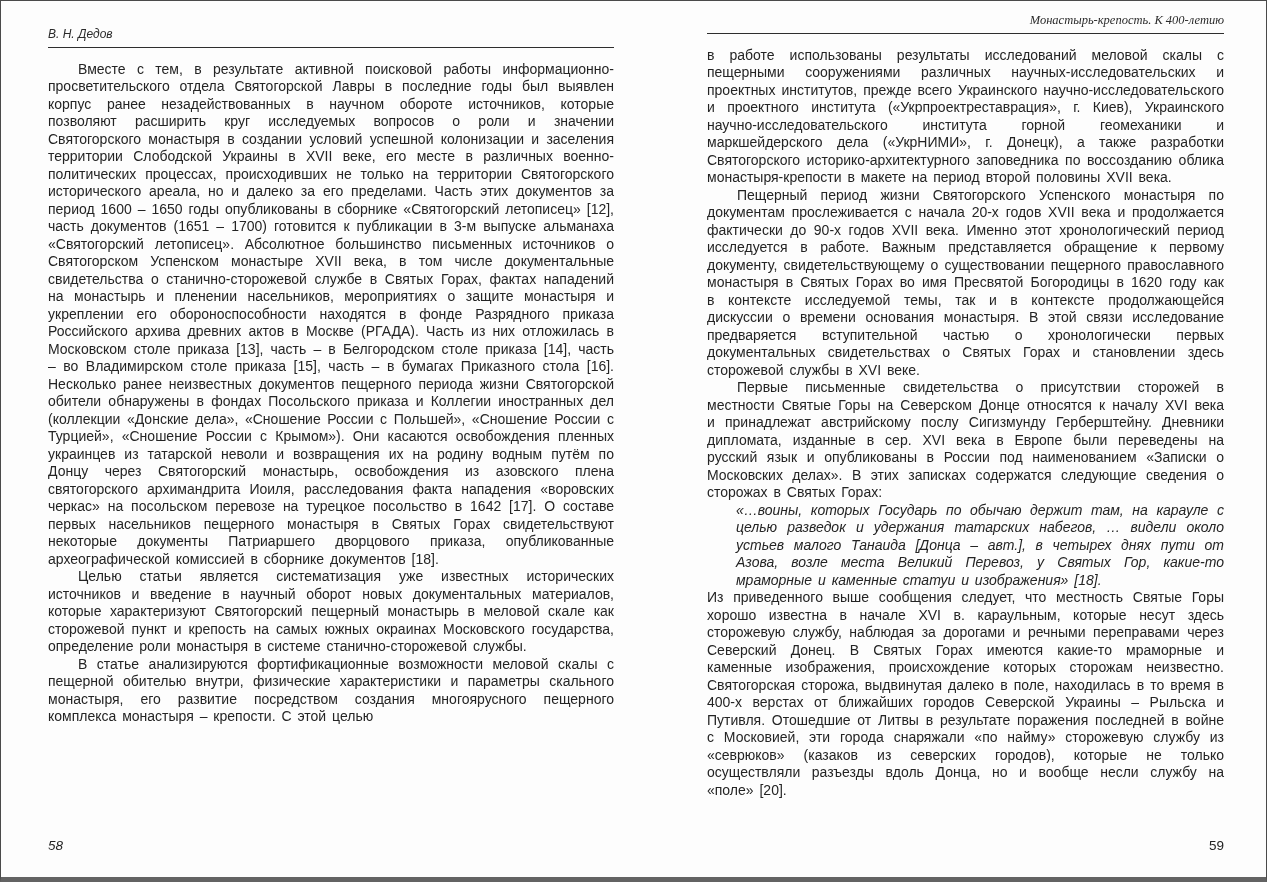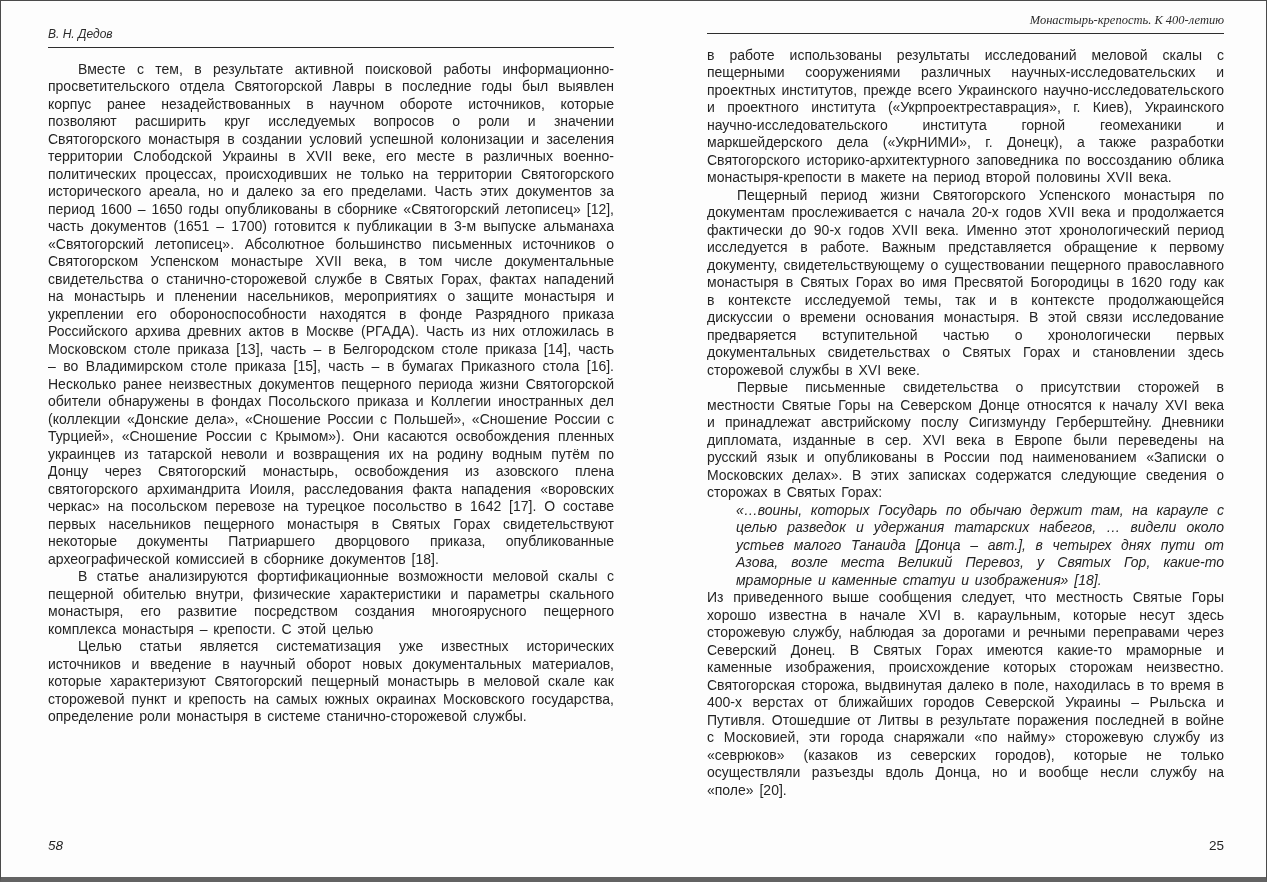--- a/index.html
+++ b/index.html
@@ -65,34 +65,34 @@
 </head>
 <body>
 
 <div class="spread">
 
   <div class="page page-left">
     <div class="running-head">В. Н. Дедов</div>
     <div class="head-rule"></div>
     <div class="body-text">
       <p class="indent">Вместе с тем, в результате активной поисковой работы информационно-просветительского отдела Святогорской Лавры в последние годы был выявлен корпус ранее незадействованных в научном обороте источников, которые позволяют расширить круг исследуемых вопросов о роли и значении Святогорского монастыря в создании условий успешной колонизации и заселения территории Слободской Украины в XVII веке, его месте в различных военно-политических процессах, происходивших не только на территории Святогорского исторического ареала, но и далеко за его пределами. Часть этих документов за период 1600 – 1650 годы опубликованы в сборнике «Святогорский летописец» [12], часть документов (1651 – 1700) готовится к публикации в 3-м выпуске альманаха «Святогорский летописец». Абсолютное большинство письменных источников о Святогорском Успенском монастыре XVII века, в том числе документальные свидетельства о станично-сторожевой службе в Святых Горах, фактах нападений на монастырь и пленении насельников, мероприятиях о защите монастыря и укреплении его обороноспособности находятся в фонде Разрядного приказа Российского архива древних актов в Москве (РГАДА). Часть из них отложилась в Московском столе приказа [13], часть – в Белгородском столе приказа [14], часть – во Владимирском столе приказа [15], часть – в бумагах Приказного стола [16]. Несколько ранее неизвестных документов пещерного периода жизни Святогорской обители обнаружены в фондах Посольского приказа и Коллегии иностранных дел (коллекции «Донские дела», «Сношение России с Польшей», «Сношение России с Турцией», «Сношение России с Крымом»). Они касаются освобождения пленных украинцев из татарской неволи и возвращения их на родину водным путём по Донцу через Святогорский монастырь, освобождения из азовского плена святогорского архимандрита Иоиля, расследования факта нападения «воровских черкас» на посольском перевозе на турецкое посольство в 1642 [17]. О составе первых насельников пещерного монастыря в Святых Горах свидетельствуют некоторые документы Патриаршего дворцового приказа, опубликованные археографической комиссией в сборнике документов [18].</p>
+      <p class="indent">Целью статьи является систематизация уже известных исторических источников и введение в научный оборот новых документальных материалов, которые характеризуют Святогорский пещерный монастырь в меловой скале как сторожевой пункт и крепость на самых южных окраинах Московского государства, определение роли монастыря в системе станично-сторожевой службы.</p>
       <p class="indent">В статье анализируются фортификационные возможности меловой скалы с пещерной обителью внутри, физические характеристики и параметры скального монастыря, его развитие посредством создания многоярусного пещерного комплекса монастыря – крепости. С этой целью</p>
-      <p class="indent">Целью статьи является систематизация уже известных исторических источников и введение в научный оборот новых документальных материалов, которые характеризуют Святогорский пещерный монастырь в меловой скале как сторожевой пункт и крепость на самых южных окраинах Московского государства, определение роли монастыря в системе станично-сторожевой службы.</p>
     </div>
     <div class="page-number num-left">58</div>
   </div>
 
   <div class="page page-right">
     <div class="running-head">
       <div>Монастырь-крепость. К 400-летию</div>
     </div>
     <div class="head-rule"></div>
     <div class="body-text">
       <p>в работе использованы результаты исследований меловой скалы с пещерными сооружениями различных научных-исследовательских и проектных институтов, прежде всего Украинского научно-исследовательского и проектного института («Укрпроектреставрация», г. Киев), Украинского научно-исследовательского института горной геомеханики и маркшейдерского дела («УкрНИМИ», г. Донецк), а также разработки Святогорского историко-архитектурного заповедника по воссозданию облика монастыря-крепости в макете на период второй половины XVII века.</p>
       <p class="indent">Пещерный период жизни Святогорского Успенского монастыря по документам прослеживается с начала 20-х годов XVII века и продолжается фактически до 90-х годов XVII века. Именно этот хронологический период исследуется в работе. Важным представляется обращение к первому документу, свидетельствующему о существовании пещерного православного монастыря в Святых Горах во имя Пресвятой Богородицы в 1620 году как в контексте исследуемой темы, так и в контексте продолжающейся дискуссии о времени основания монастыря. В этой связи исследование предваряется вступительной частью о хронологически первых документальных свидетельствах о Святых Горах и становлении здесь сторожевой службы в XVI веке.</p>
       <p class="indent">Первые письменные свидетельства о присутствии сторожей в местности Святые Горы на Северском Донце относятся к началу XVI века и принадлежат австрийскому послу Сигизмунду Герберштейну. Дневники дипломата, изданные в сер. XVI века в Европе были переведены на русский язык и опубликованы в России под наименованием «Записки о Московских делах». В этих записках содержатся следующие сведения о сторожах в Святых Горах:</p>
       <p class="block-quote">«…воины, которых Государь по обычаю держит там, на карауле с целью разведок и удержания татарских набегов, … видели около устьев малого Танаида [Донца – авт.], в четырех днях пути от Азова, возле места Великий Перевоз, у Святых Гор, какие-то мраморные и каменные статуи и изображения» [18].</p>
       <p>Из приведенного выше сообщения следует, что местность Святые Горы хорошо известна в начале XVI в. караульным, которые несут здесь сторожевую службу, наблюдая за дорогами и речными переправами через Северский Донец. В Святых Горах имеются какие-то мраморные и каменные изображения, происхождение которых сторожам неизвестно. Святогорская сторожа, выдвинутая далеко в поле, находилась в то время в 400-х верстах от ближайших городов Северской Украины – Рыльска и Путивля. Отошедшие от Литвы в результате поражения последней в войне с Московией, эти города снаряжали «по найму» сторожевую службу из «севрюков» (казаков из северских городов), которые не только осуществляли разъезды вдоль Донца, но и вообще несли службу на «поле» [20].</p>
     </div>
-    <div class="page-number num-right">25</div>
+    <div class="page-number num-right">59</div>
   </div>
 
 </div>
 
 </body></html>

